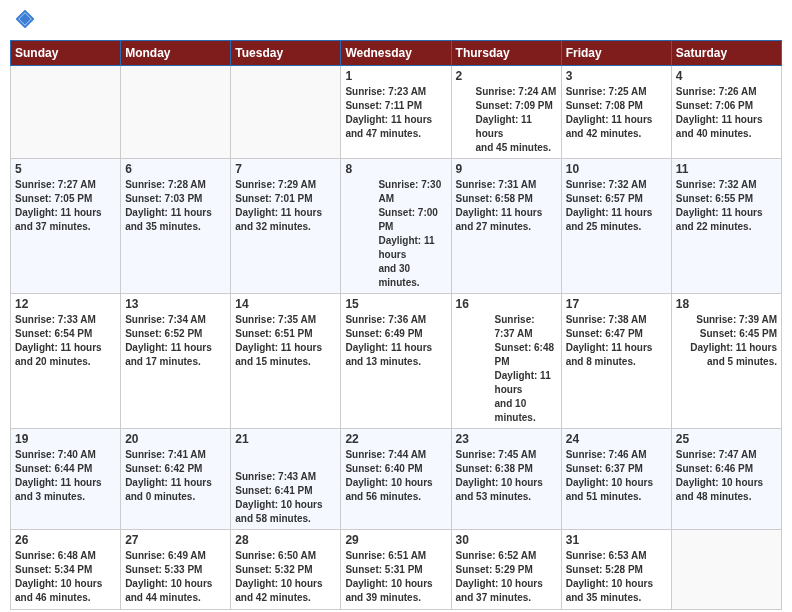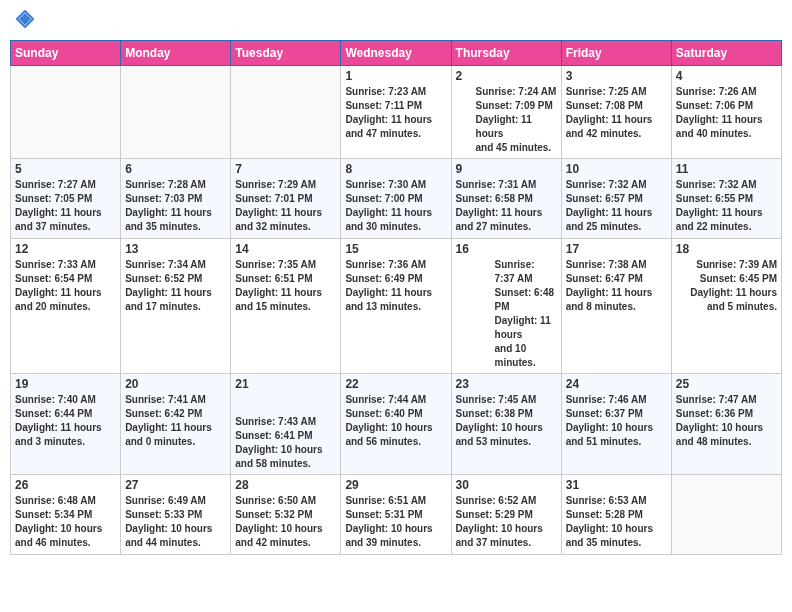--- a/index.html
+++ b/index.html
@@ -46,21 +46,21 @@
     .location {
       font-size: 14px;
       color: #555;
     }
     .calendar {
       width: 100%;
       border-collapse: collapse;
       font-size: 10.5px;
     }
     .calendar th {
-      background-color: #ec4899;
+      background-color: #7f1d1d;
       color: #fff;
       padding: 5px 4px;
       text-align: left;
       font-size: 12px;
       font-weight: bold;
       border: 1px solid #2a6ab5;
     }
     .calendar td {
       border: 1px solid #ccc;
       vertical-align: top;
@@ -176,21 +176,21 @@
         </td>
         <td>
           <span class="day-number">7</span>
           <div class="day-info" style="white-space: pre-line;">Sunrise: 7:29 AM
 Sunset: 7:01 PM
 Daylight: 11 hours
 and 32 minutes.</div>
         </td>
         <td>
           <span class="day-number">8</span>
-          <div class="day-info" style="white-space: pre-line;">Sunrise: 7:30 AM
+          <div class="day-info" style="white-space: pre-line; margin-left: 33px;">Sunrise: 7:30 AM
 Sunset: 7:00 PM
 Daylight: 11 hours
 and 30 minutes.</div>
         </td>
         <td>
           <span class="day-number">9</span>
           <div class="day-info" style="white-space: pre-line;">Sunrise: 7:31 AM
 Sunset: 6:58 PM
 Daylight: 11 hours
 and 27 minutes.</div>
@@ -300,21 +300,21 @@
         <td>
           <span class="day-number">24</span>
           <div class="day-info" style="white-space: pre-line;">Sunrise: 7:46 AM
 Sunset: 6:37 PM
 Daylight: 10 hours
 and 51 minutes.</div>
         </td>
         <td>
           <span class="day-number">25</span>
           <div class="day-info" style="white-space: pre-line;">Sunrise: 7:47 AM
-Sunset: 6:36 PM
+Sunset: 6:46 PM
 Daylight: 10 hours
 and 48 minutes.</div>
         </td>
       </tr>
       <tr>
         <td>
           <span class="day-number">26</span>
           <div class="day-info" style="white-space: pre-line;">Sunrise: 6:48 AM
 Sunset: 5:34 PM
 Daylight: 10 hours

